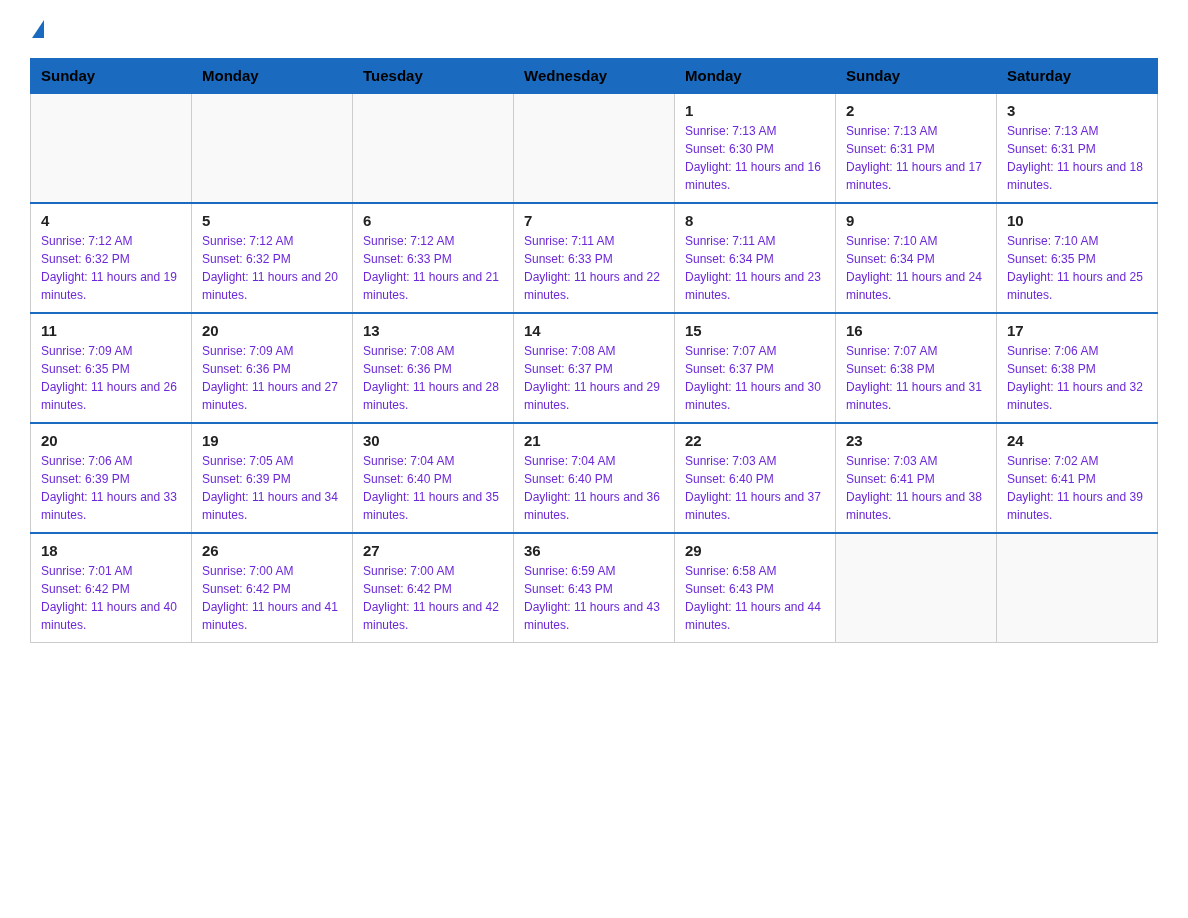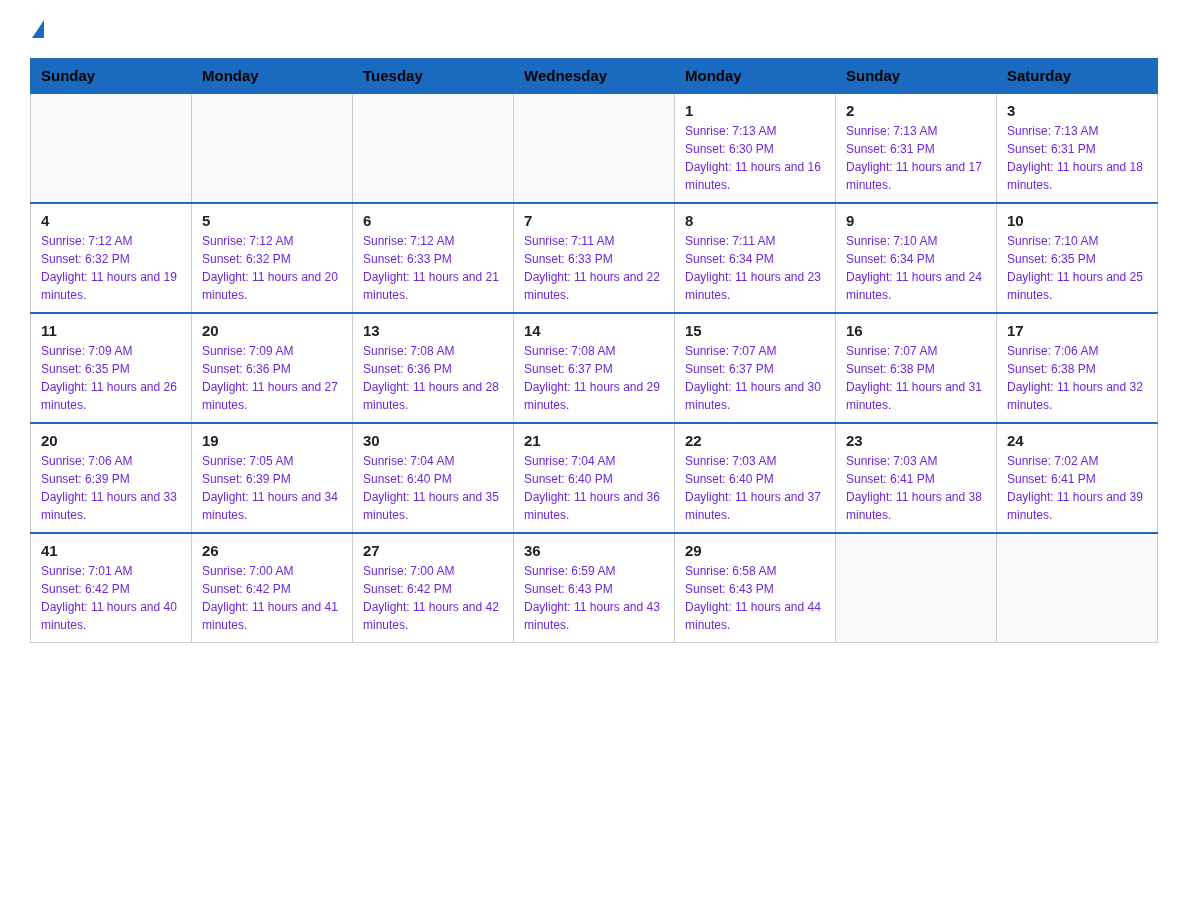--- a/index.html
+++ b/index.html
@@ -229,21 +229,21 @@
           <span class="day-number">23</span>
           <div class="day-info">Sunrise: 7:03 AM<br>Sunset: 6:41 PM<br>Daylight: 11 hours and 38 minutes.</div>
         </td>
         <td>
           <span class="day-number">24</span>
           <div class="day-info">Sunrise: 7:02 AM<br>Sunset: 6:41 PM<br>Daylight: 11 hours and 39 minutes.</div>
         </td>
       </tr>
       <tr>
         <td>
-          <span class="day-number">41</span>
+          <span class="day-number">18</span>
           <div class="day-info">Sunrise: 7:01 AM<br>Sunset: 6:42 PM<br>Daylight: 11 hours and 40 minutes.</div>
         </td>
         <td>
           <span class="day-number">26</span>
           <div class="day-info">Sunrise: 7:00 AM<br>Sunset: 6:42 PM<br>Daylight: 11 hours and 41 minutes.</div>
         </td>
         <td>
           <span class="day-number">27</span>
           <div class="day-info">Sunrise: 7:00 AM<br>Sunset: 6:42 PM<br>Daylight: 11 hours and 42 minutes.</div>
         </td>

